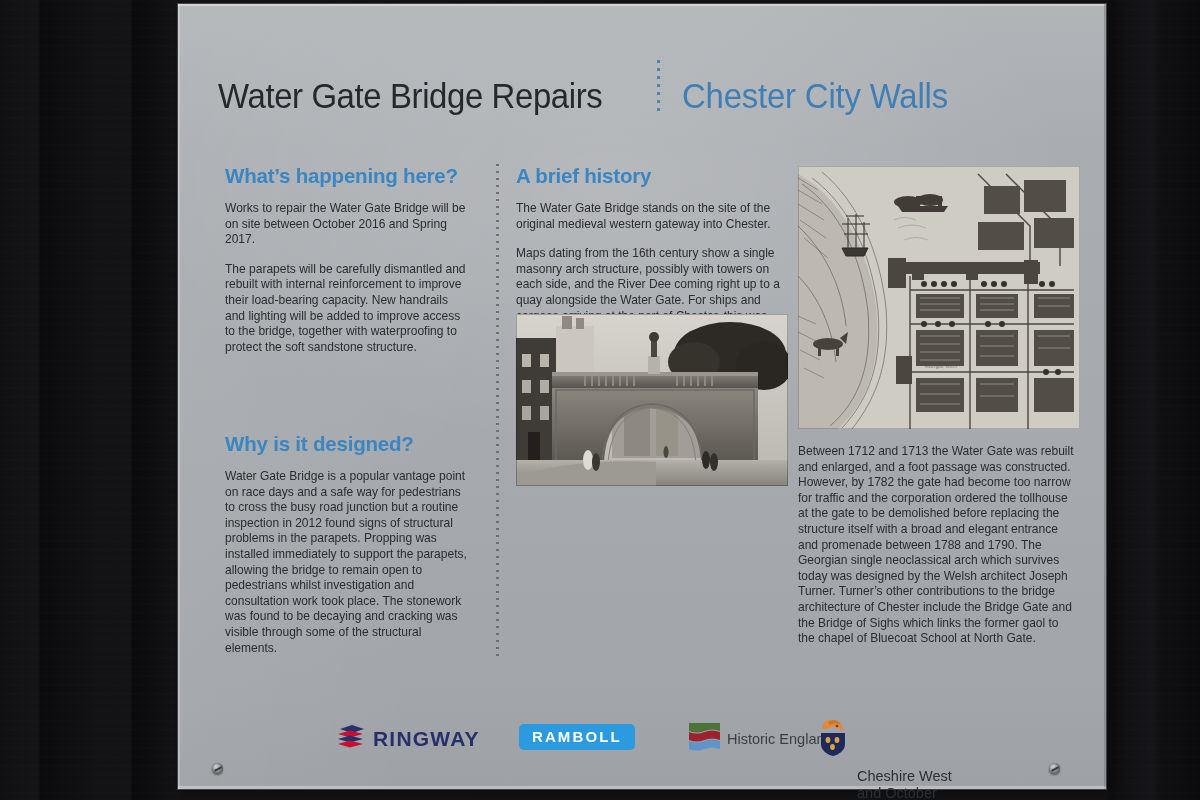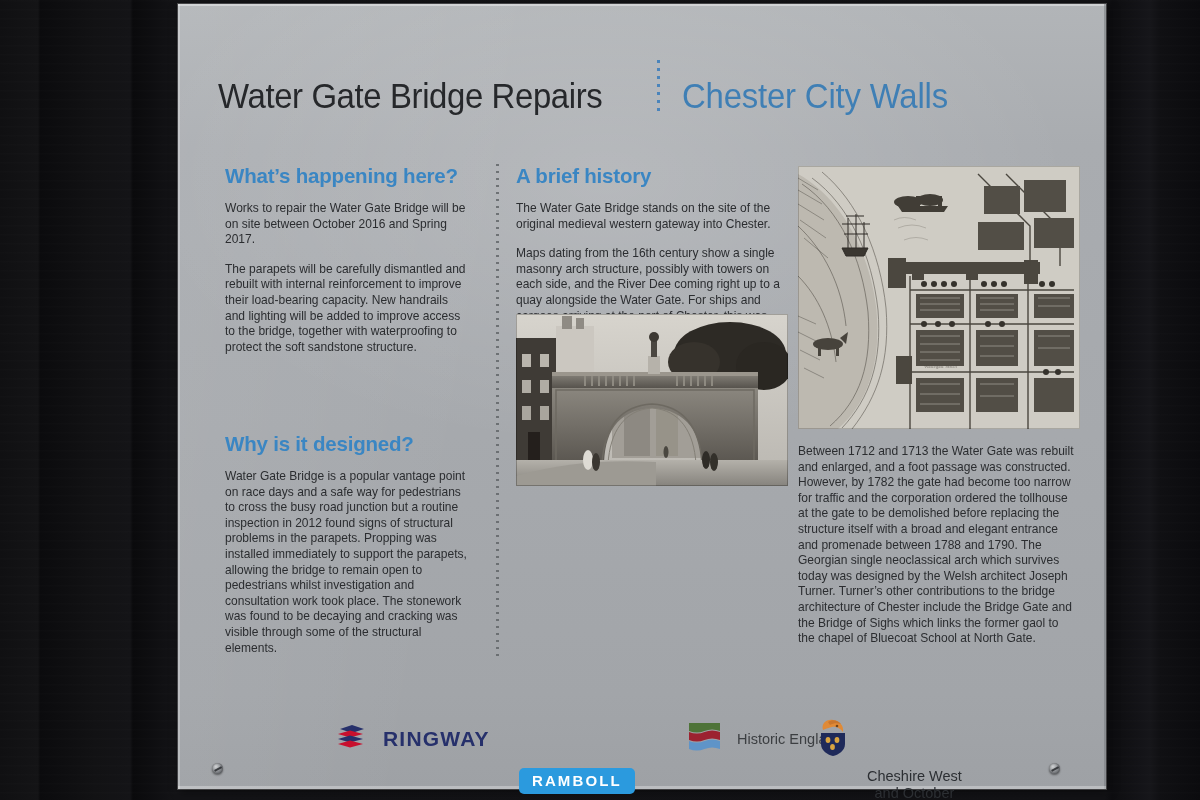--- a/index.html
+++ b/index.html
@@ -202,37 +202,35 @@
     position: absolute;
     left: 0;
     right: 0;
     top: 705px;
     height: 60px;
   }
   .logo {
     position: absolute;
     display: flex;
     align-items: center;
-    gap: 17px;
-    text-align: center;
+    gap: 7px;
   }
   #logo-ringway { left: 158px; top: 14px; }
   #ringway-text {
     font-size: 21px;
     font-weight: 700;
     color: #26306b;
     letter-spacing: 1.2px;
     font-stretch: condensed;
   }
   #logo-ramboll {
     left: 341px; top: 15px;
     background: #2b9ade;
     border-radius: 5px;
     padding: 4px 13px 5px;
-    margin-top: 44px;
   }
   #ramboll-text {
     font-size: 15px;
     font-weight: 700;
     color: #ffffff;
     letter-spacing: 2.1px;
     font-stretch: condensed;
   }
   #logo-historic { left: 469px; top: 13px; margin-left: 42px; }
   #historic-text {

